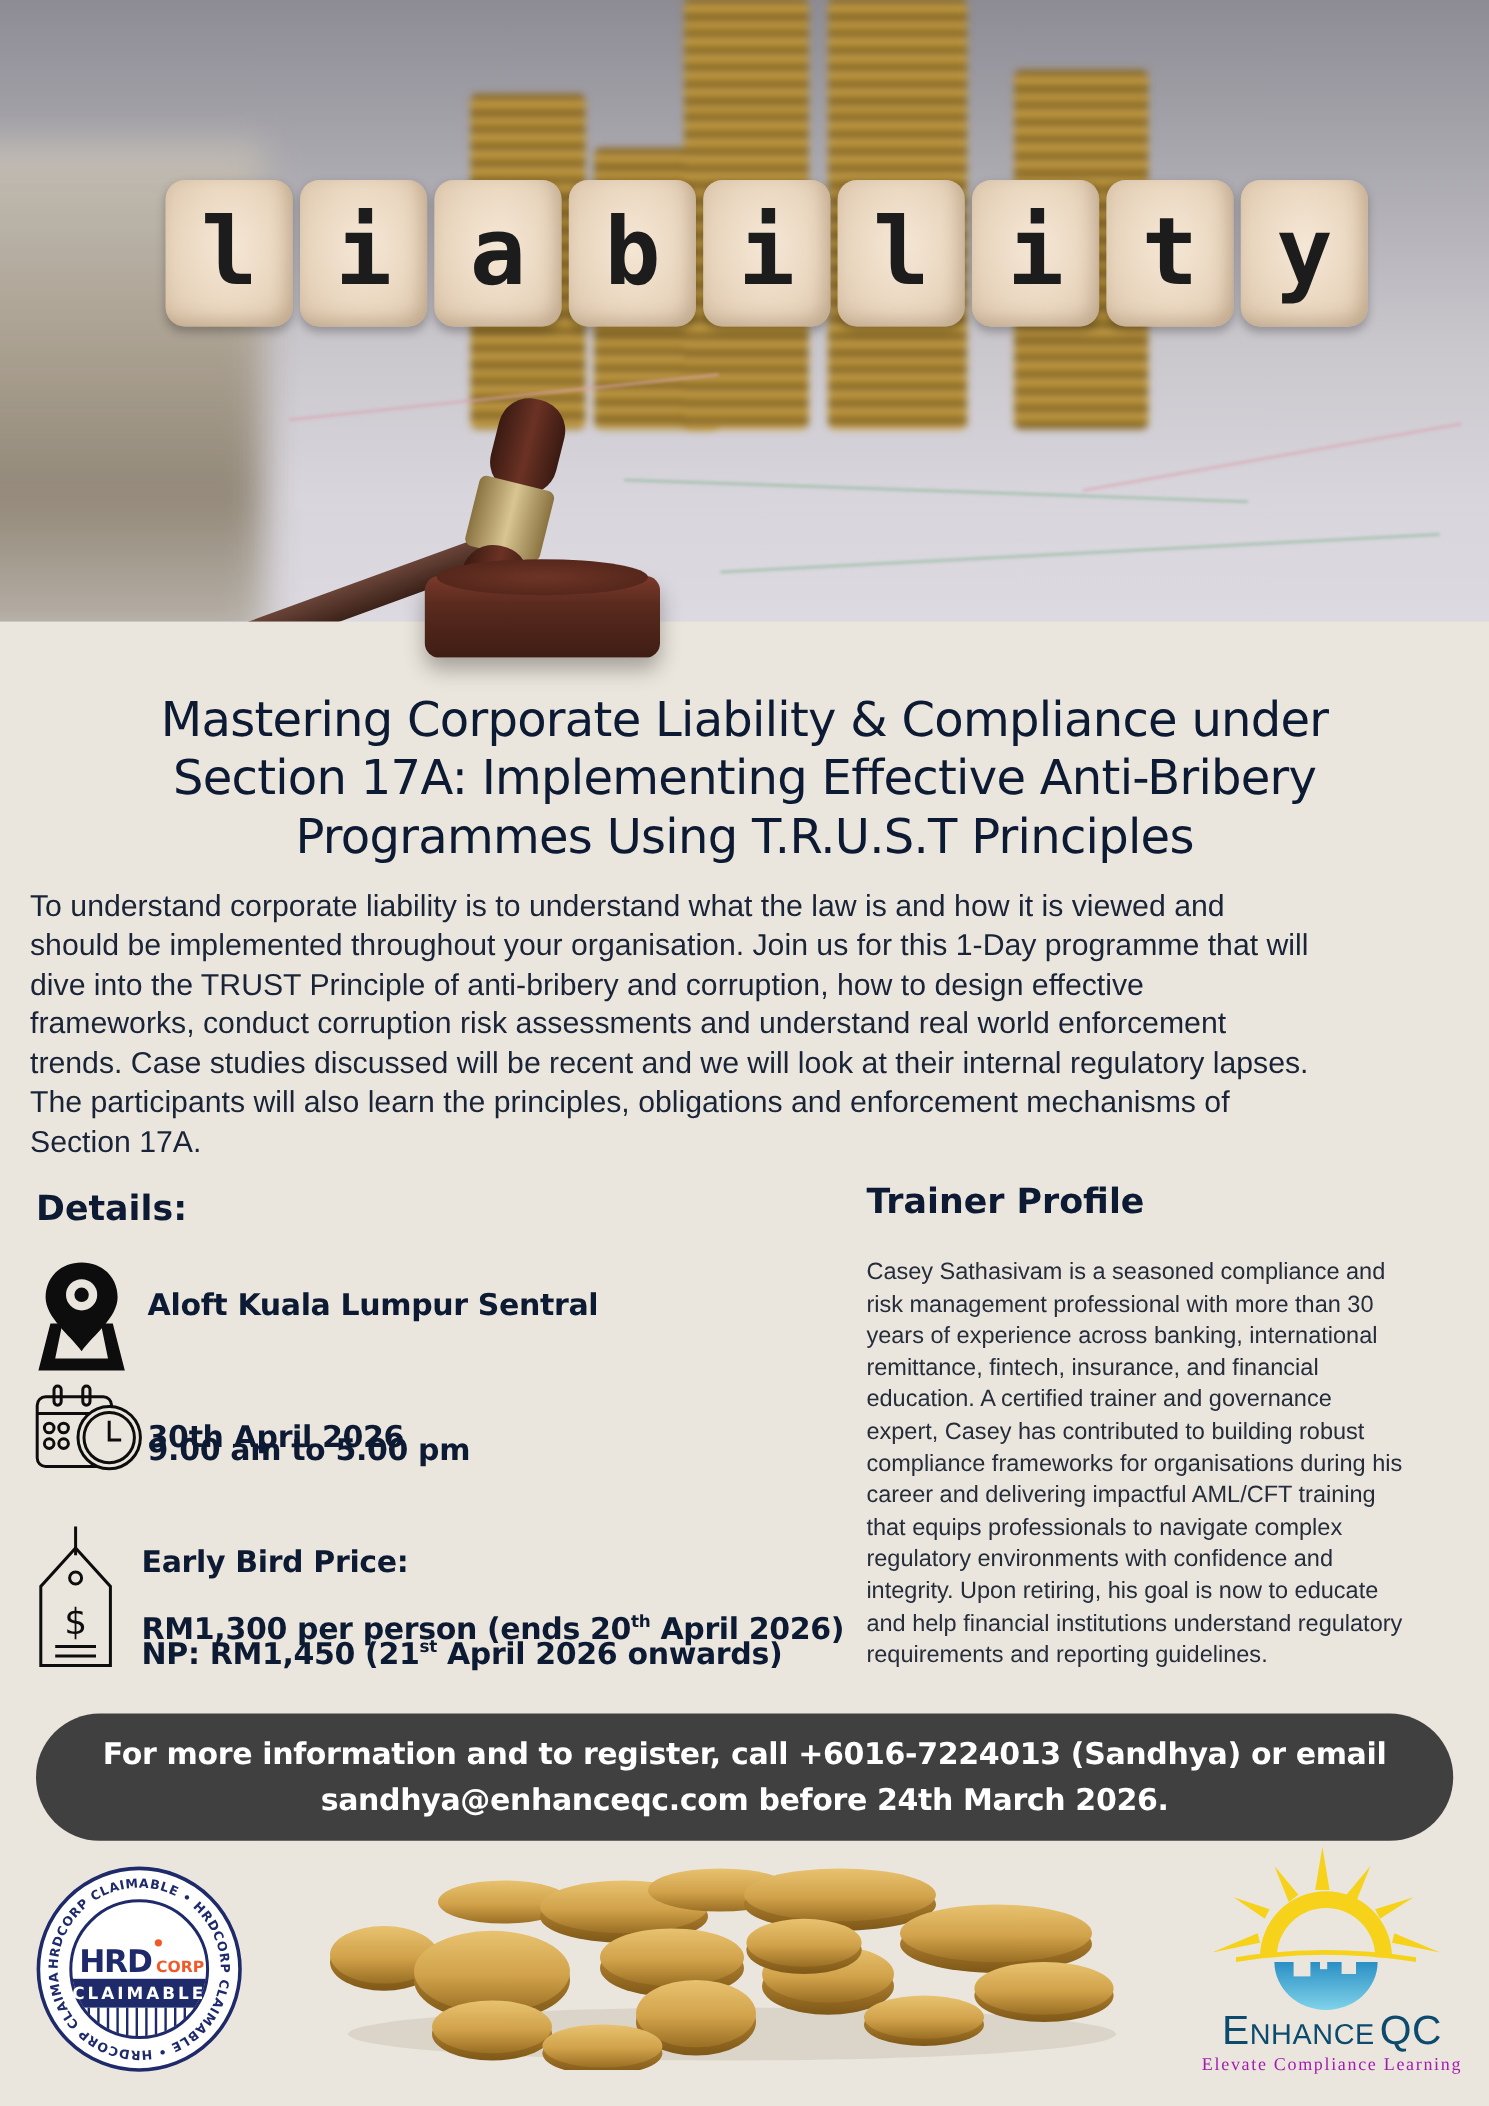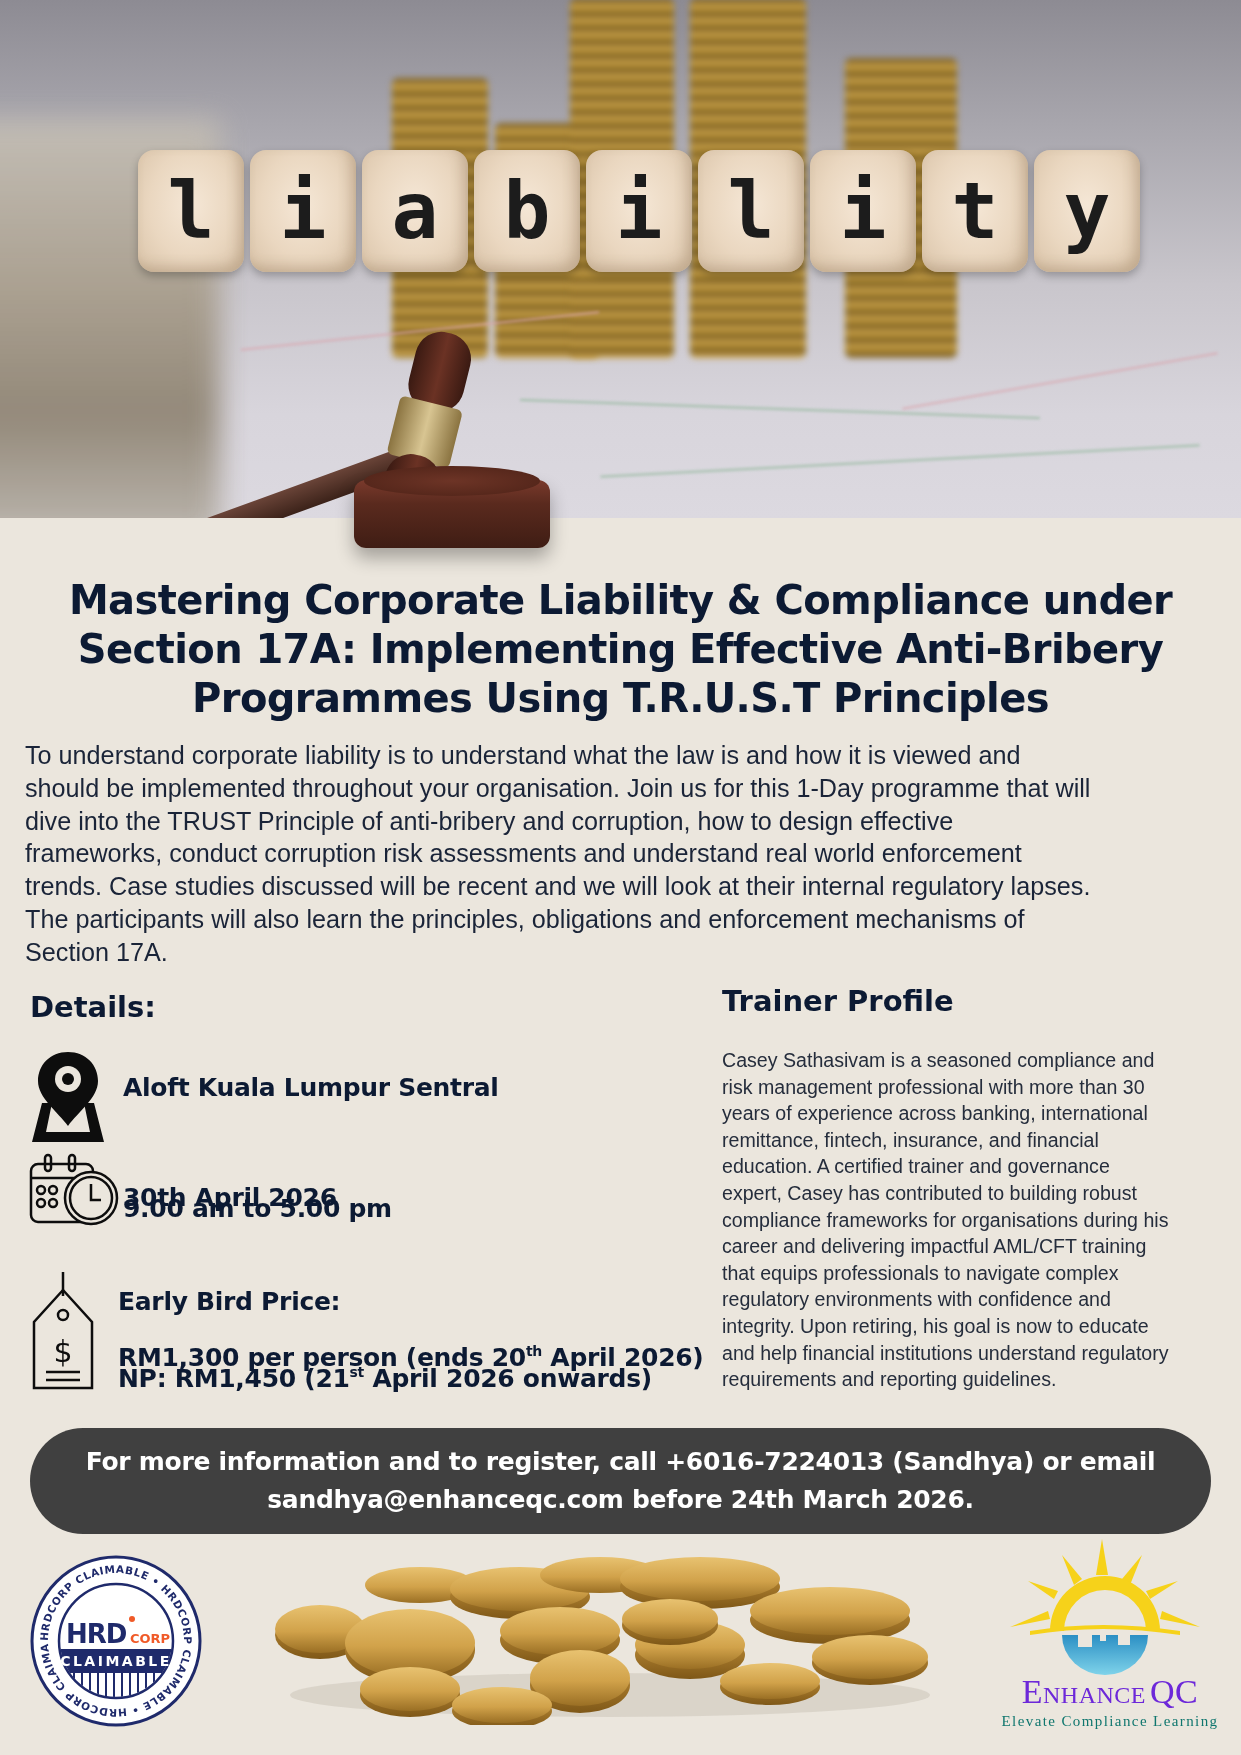--- a/index.html
+++ b/index.html
@@ -51,21 +51,21 @@
     box-shadow: 0 10px 18px rgba(0,0,0,.3);
   }
   .gavel-block::before {
     content: ""; position: absolute; left: 10px; top: -14px; width: 176px; height: 30px; border-radius: 50%;
     background: radial-gradient(ellipse, #6d3426 0%, #4d2217 100%);
   }
 
   
   .title {
     position: absolute; left: 20px; top: 576px; width: 1201px; text-align: center;
-    font-family: "DejaVu Sans", sans-serif; font-weight: bold; font-size: 40px; line-height: 49px;
+    font-family: "DejaVu Sans", sans-serif; font-weight: normal; font-size: 40px; line-height: 49px;
     color: #0c1a33; letter-spacing: -0.6px;
   }
 
   
   .intro {
     position: absolute; left: 25px; top: 739px; width: 1200px;
     font-family: Liberation Sans, sans-serif; font-size: 25.2px; line-height: 32.8px; color: #1a2438;
   }
 
   
@@ -98,26 +98,26 @@
     color: #ffffff; font-family: "DejaVu Sans", sans-serif; font-weight: bold; font-size: 25px; line-height: 38px;
     letter-spacing: -0.3px;
   }
 
   
   .hrd-badge { position: absolute; left: 30px; top: 1555px; width: 172px; height: 172px; }
   .coins { position: absolute; left: 270px; top: 1545px; width: 680px; height: 180px; }
   .eqc { position: absolute; left: 990px; top: 1535px; width: 240px; height: 200px; }
   .eqc-name {
     position: absolute; left: 0; top: 138px; width: 240px; text-align: center;
-    font-family: Liberation Serif, serif; color: #6d28d9; font-size: 30px; letter-spacing: .5px;
+    font-family: Liberation Sans, sans-serif; color: #0c4a6e; font-size: 30px; letter-spacing: .5px;
   }
   .eqc-name .big { font-size: 34px; }
   .eqc-tag {
     position: absolute; left: 0; top: 178px; width: 240px; text-align: center;
-    font-family: "Liberation Serif", serif; color: #0f766e; font-size: 15px; letter-spacing: 1.4px;
+    font-family: "Liberation Serif", serif; color: #a21caf; font-size: 15px; letter-spacing: 1.4px;
   }
 </style>
 </head>
 <body>
 
 <div class="hero">
   <div class="blur-left"></div>
   <div class="stack" style="left:392px; width:96px; height:280px;"></div>
   <div class="stack" style="left:495px; width:104px; height:235px;"></div>
   <div class="stack" style="left:570px; width:104px; height:360px;"></div>

